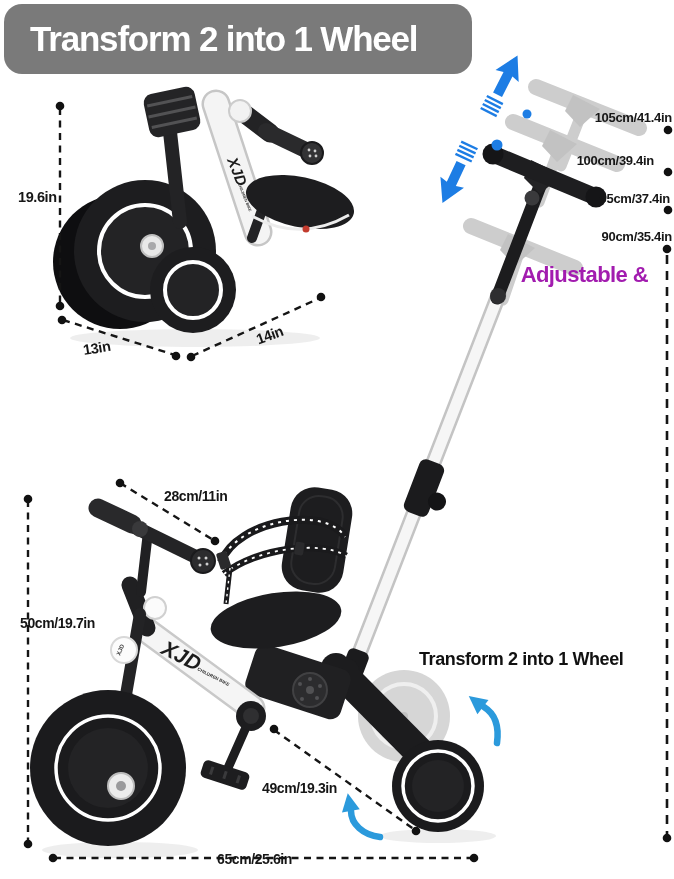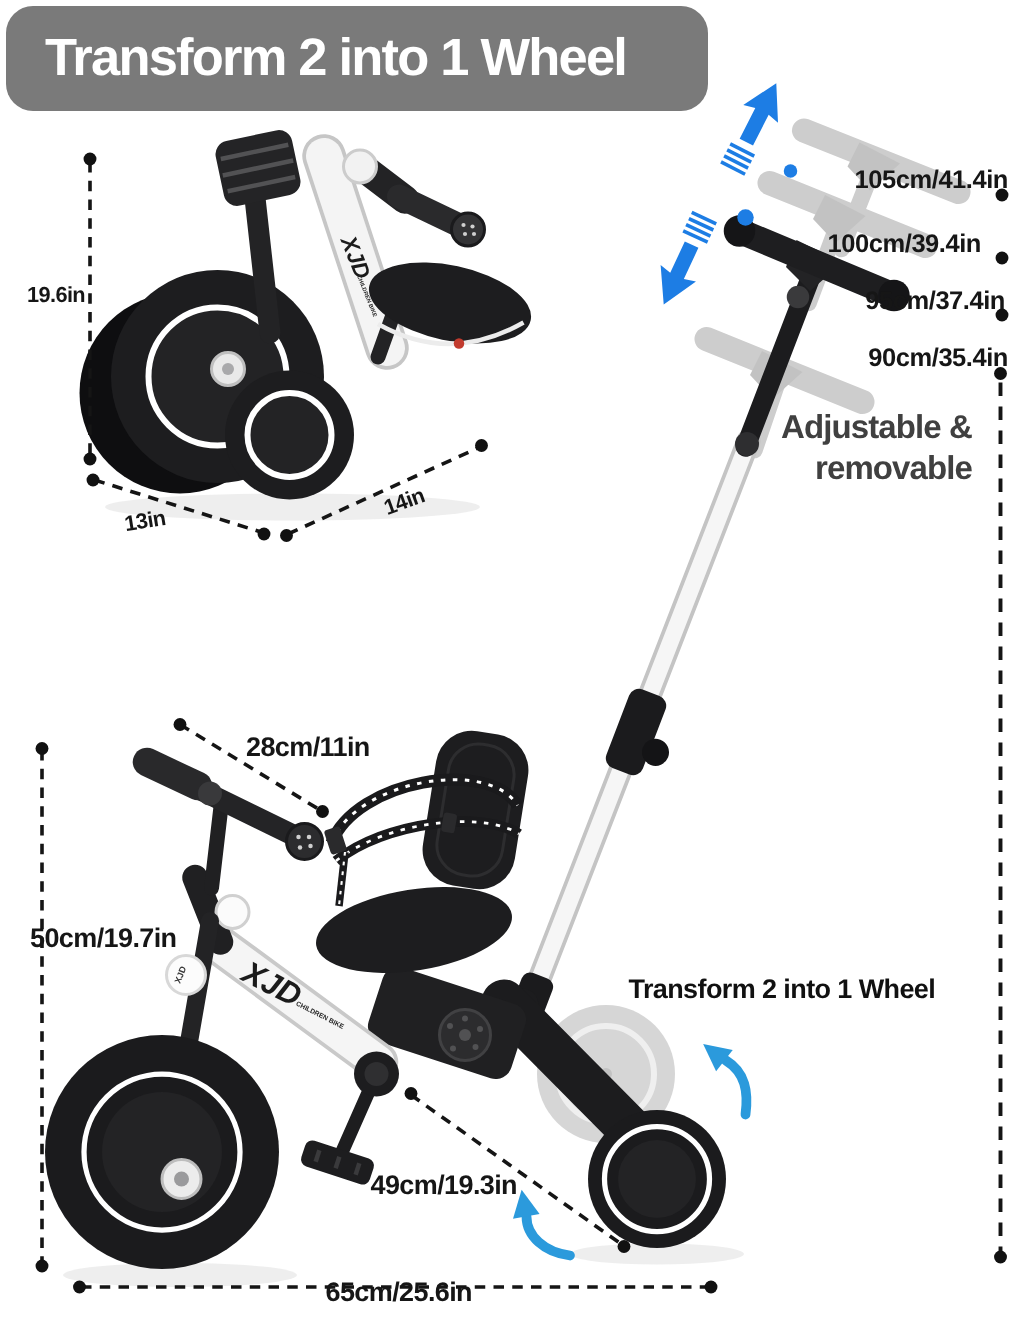--- a/index.html
+++ b/index.html
@@ -3,28 +3,28 @@
 <meta charset="utf-8">
 <style>
   html,body{margin:0;padding:0;background:#fff;}
   .stage{position:relative;width:674px;height:879px;background:#fff;overflow:hidden;
          font-family:"Liberation Sans",sans-serif;color:#161616;}
   .banner{position:absolute;left:4px;top:4px;width:468px;height:70px;
           background:var(--banner,#7a7a7a);border-radius:18px;
           display:flex;align-items:center;padding-left:26px;box-sizing:border-box;}
   .banner span{color:#fff;font-weight:bold;font-size:35px;letter-spacing:-1.2px;white-space:nowrap;}
   svg.art{position:absolute;left:0;top:0;}
-  .lbl{position:absolute;font-weight:bold;font-size:18px;letter-spacing:-0.4px;
+  .lbl{position:absolute;font-weight:bold;font-size:14px;letter-spacing:-0.4px;
        white-space:nowrap;color:#161616;}
   .lbl.small{font-size:14.5px;}
-  .lbl.h{font-size:17px;letter-spacing:-0.3px;text-align:center;}
+  .lbl.h{font-size:13px;letter-spacing:-0.3px;text-align:center;}
   .rot9{transform:rotate(-9deg);}
   .rot20{transform:rotate(-20deg);}
-  .caption{position:absolute;right:26px;top:272px;text-align:right;font-weight:bold;
-           font-size:22px;letter-spacing:-0.6px;line-height:1.22;color:#404040;}
+  .caption{position:absolute;right:26px;top:262px;text-align:right;font-weight:bold;
+           font-size:22px;letter-spacing:-0.6px;line-height:1.22;color:#a21caf;}
   .note{position:absolute;left:419px;top:649px;font-weight:bold;font-size:18px;
         letter-spacing:-0.4px;white-space:nowrap;color:#111;}
 </style>
 </head>
 <body>
 
 <div class="stage" style="--accent: #1d7de4; --curve: #2b9adc; --banner: #7a7a7a;">
 
   <svg class="art" width="674" height="879" viewBox="0 0 674 879">
 
@@ -281,22 +281,21 @@
   <div class="lbl small rot9" style="left:83px;top:340px">13in</div>
   <div class="lbl small rot20" style="left:256px;top:327px">14in</div>
 
   <div class="lbl h" style="right:2px;top:110px">105cm/41.4in</div>
   <div class="lbl h" style="right:20px;top:153px">100cm/39.4in</div>
   <div class="lbl h" style="right:4px;top:191px">95cm/37.4in</div>
   <div class="lbl h" style="right:2px;top:229px">90cm/35.4in</div>
 
   <div class="caption">
     <div>Adjustable &amp;</div>
-    <div>removable</div>
   </div>
 
   <div class="lbl" style="left:164px;top:488px">28cm/11in</div>
   <div class="lbl" style="left:20px;top:615px">50cm/19.7in</div>
   <div class="note">Transform 2 into 1 Wheel</div>
-  <div class="lbl" style="left:247px;top:780px">49cm/19.3in</div>
+  <div class="lbl" style="left:262px;top:780px">49cm/19.3in</div>
   <div class="lbl" style="left:217px;top:851px">65cm/25.6in</div>
 
 </div>
 
 </body></html>

